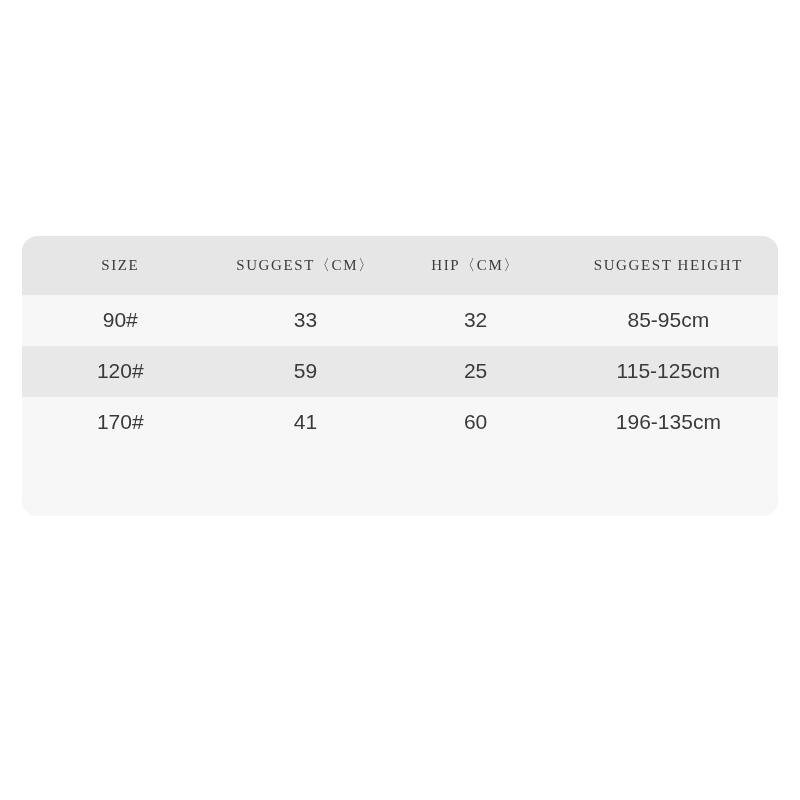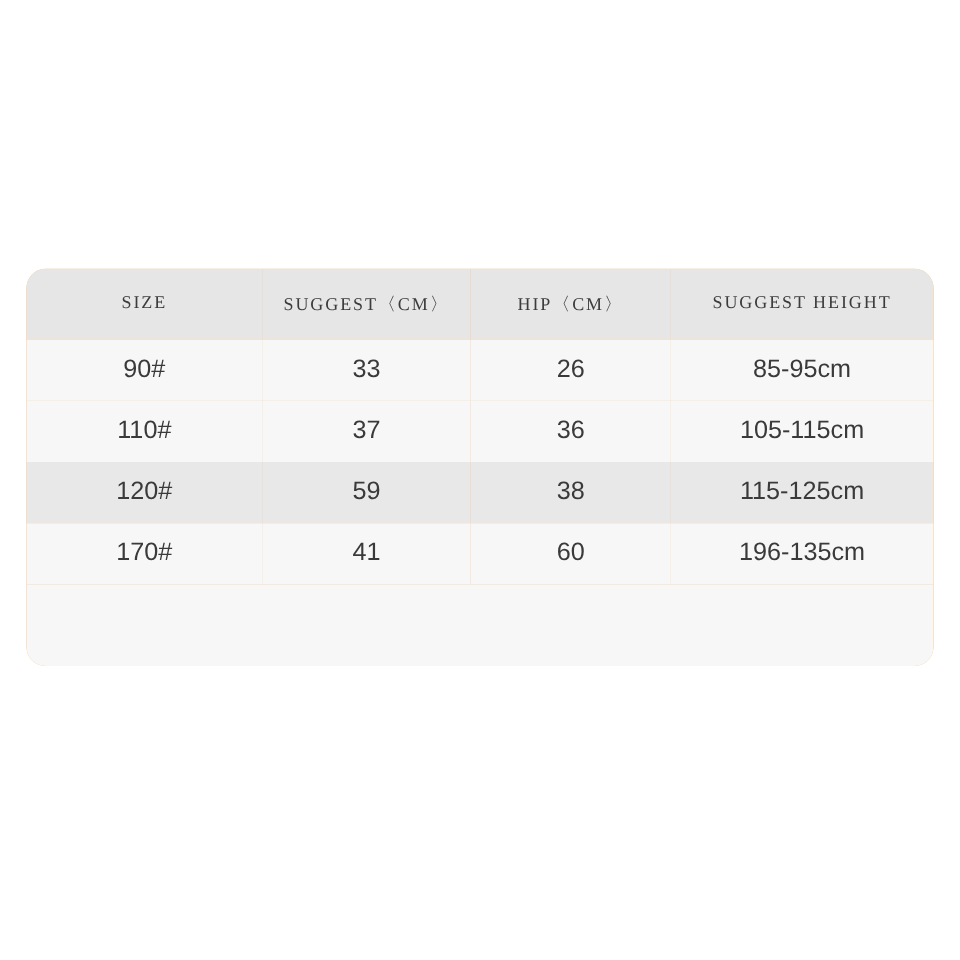--- a/index.html
+++ b/index.html
@@ -15,25 +15,25 @@
   }
   .page {
     position: relative;
     width: 800px;
     height: 800px;
     background: #ffffff;
   }
   .size-chart {
     position: absolute;
     left: 22px;
-    top: 224px;
+    top: 236px;
     width: 756px;
     border-radius: 16px;
     overflow: hidden;
-    background: #fdba74;
+    background: #e5e5e5;
   }
   table.chart {
     width: 100%;
     border-collapse: collapse;
     table-layout: fixed;
   }
   table.chart col.c0 { width: 26%; }
   table.chart col.c1 { width: 23%; }
   table.chart col.c2 { width: 22%; }
   table.chart col.c3 { width: 29%; }
@@ -84,33 +84,27 @@
           <th>SIZE</th>
           <th>SUGGEST〈CM〉</th>
           <th>HIP〈CM〉</th>
           <th>SUGGEST HEIGHT</th>
         </tr>
       </thead>
       <tbody>
         <tr class="odd">
           <td>90#</td>
           <td>33</td>
-          <td>26</td>
+          <td>32</td>
           <td>85-95cm</td>
-        </tr>
-        <tr class="odd">
-          <td>110#</td>
-          <td>37</td>
-          <td>36</td>
-          <td>105-115cm</td>
         </tr>
         <tr class="even">
           <td>120#</td>
           <td>59</td>
-          <td>38</td>
+          <td>25</td>
           <td>115-125cm</td>
         </tr>
         <tr class="odd">
           <td>170#</td>
           <td>41</td>
           <td>60</td>
           <td>196-135cm</td>
         </tr>
       </tbody>
       <tfoot>

